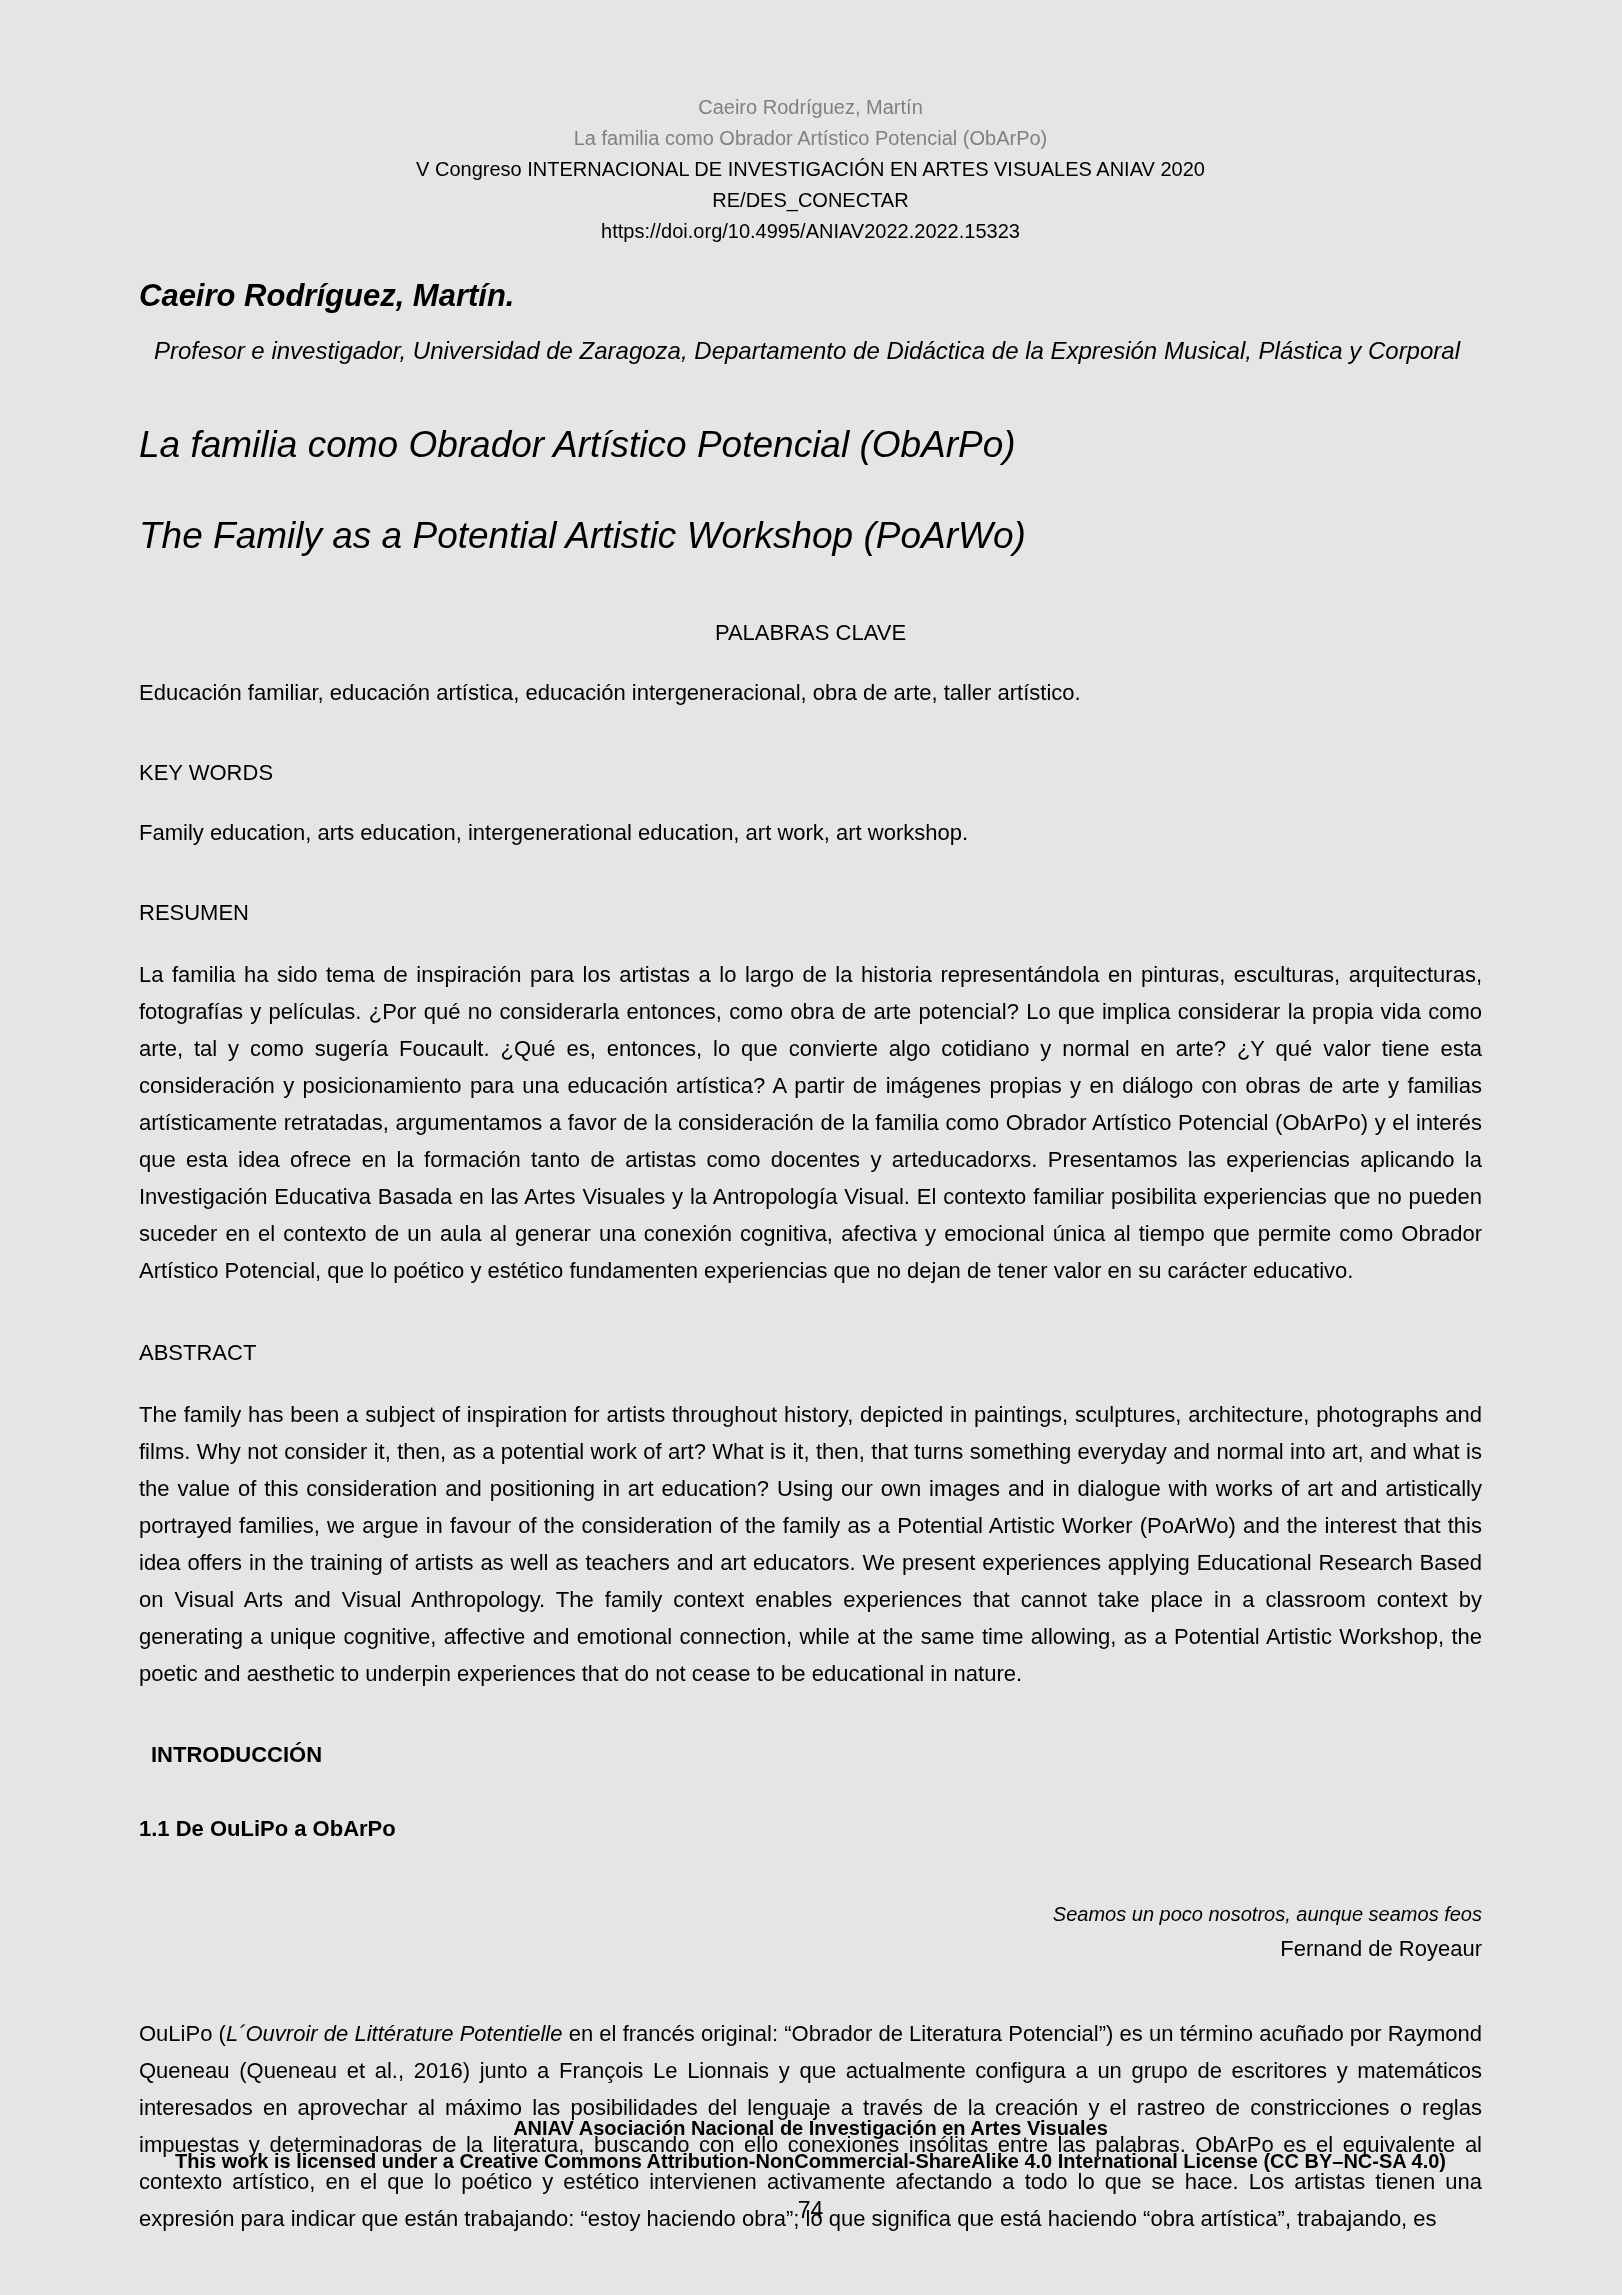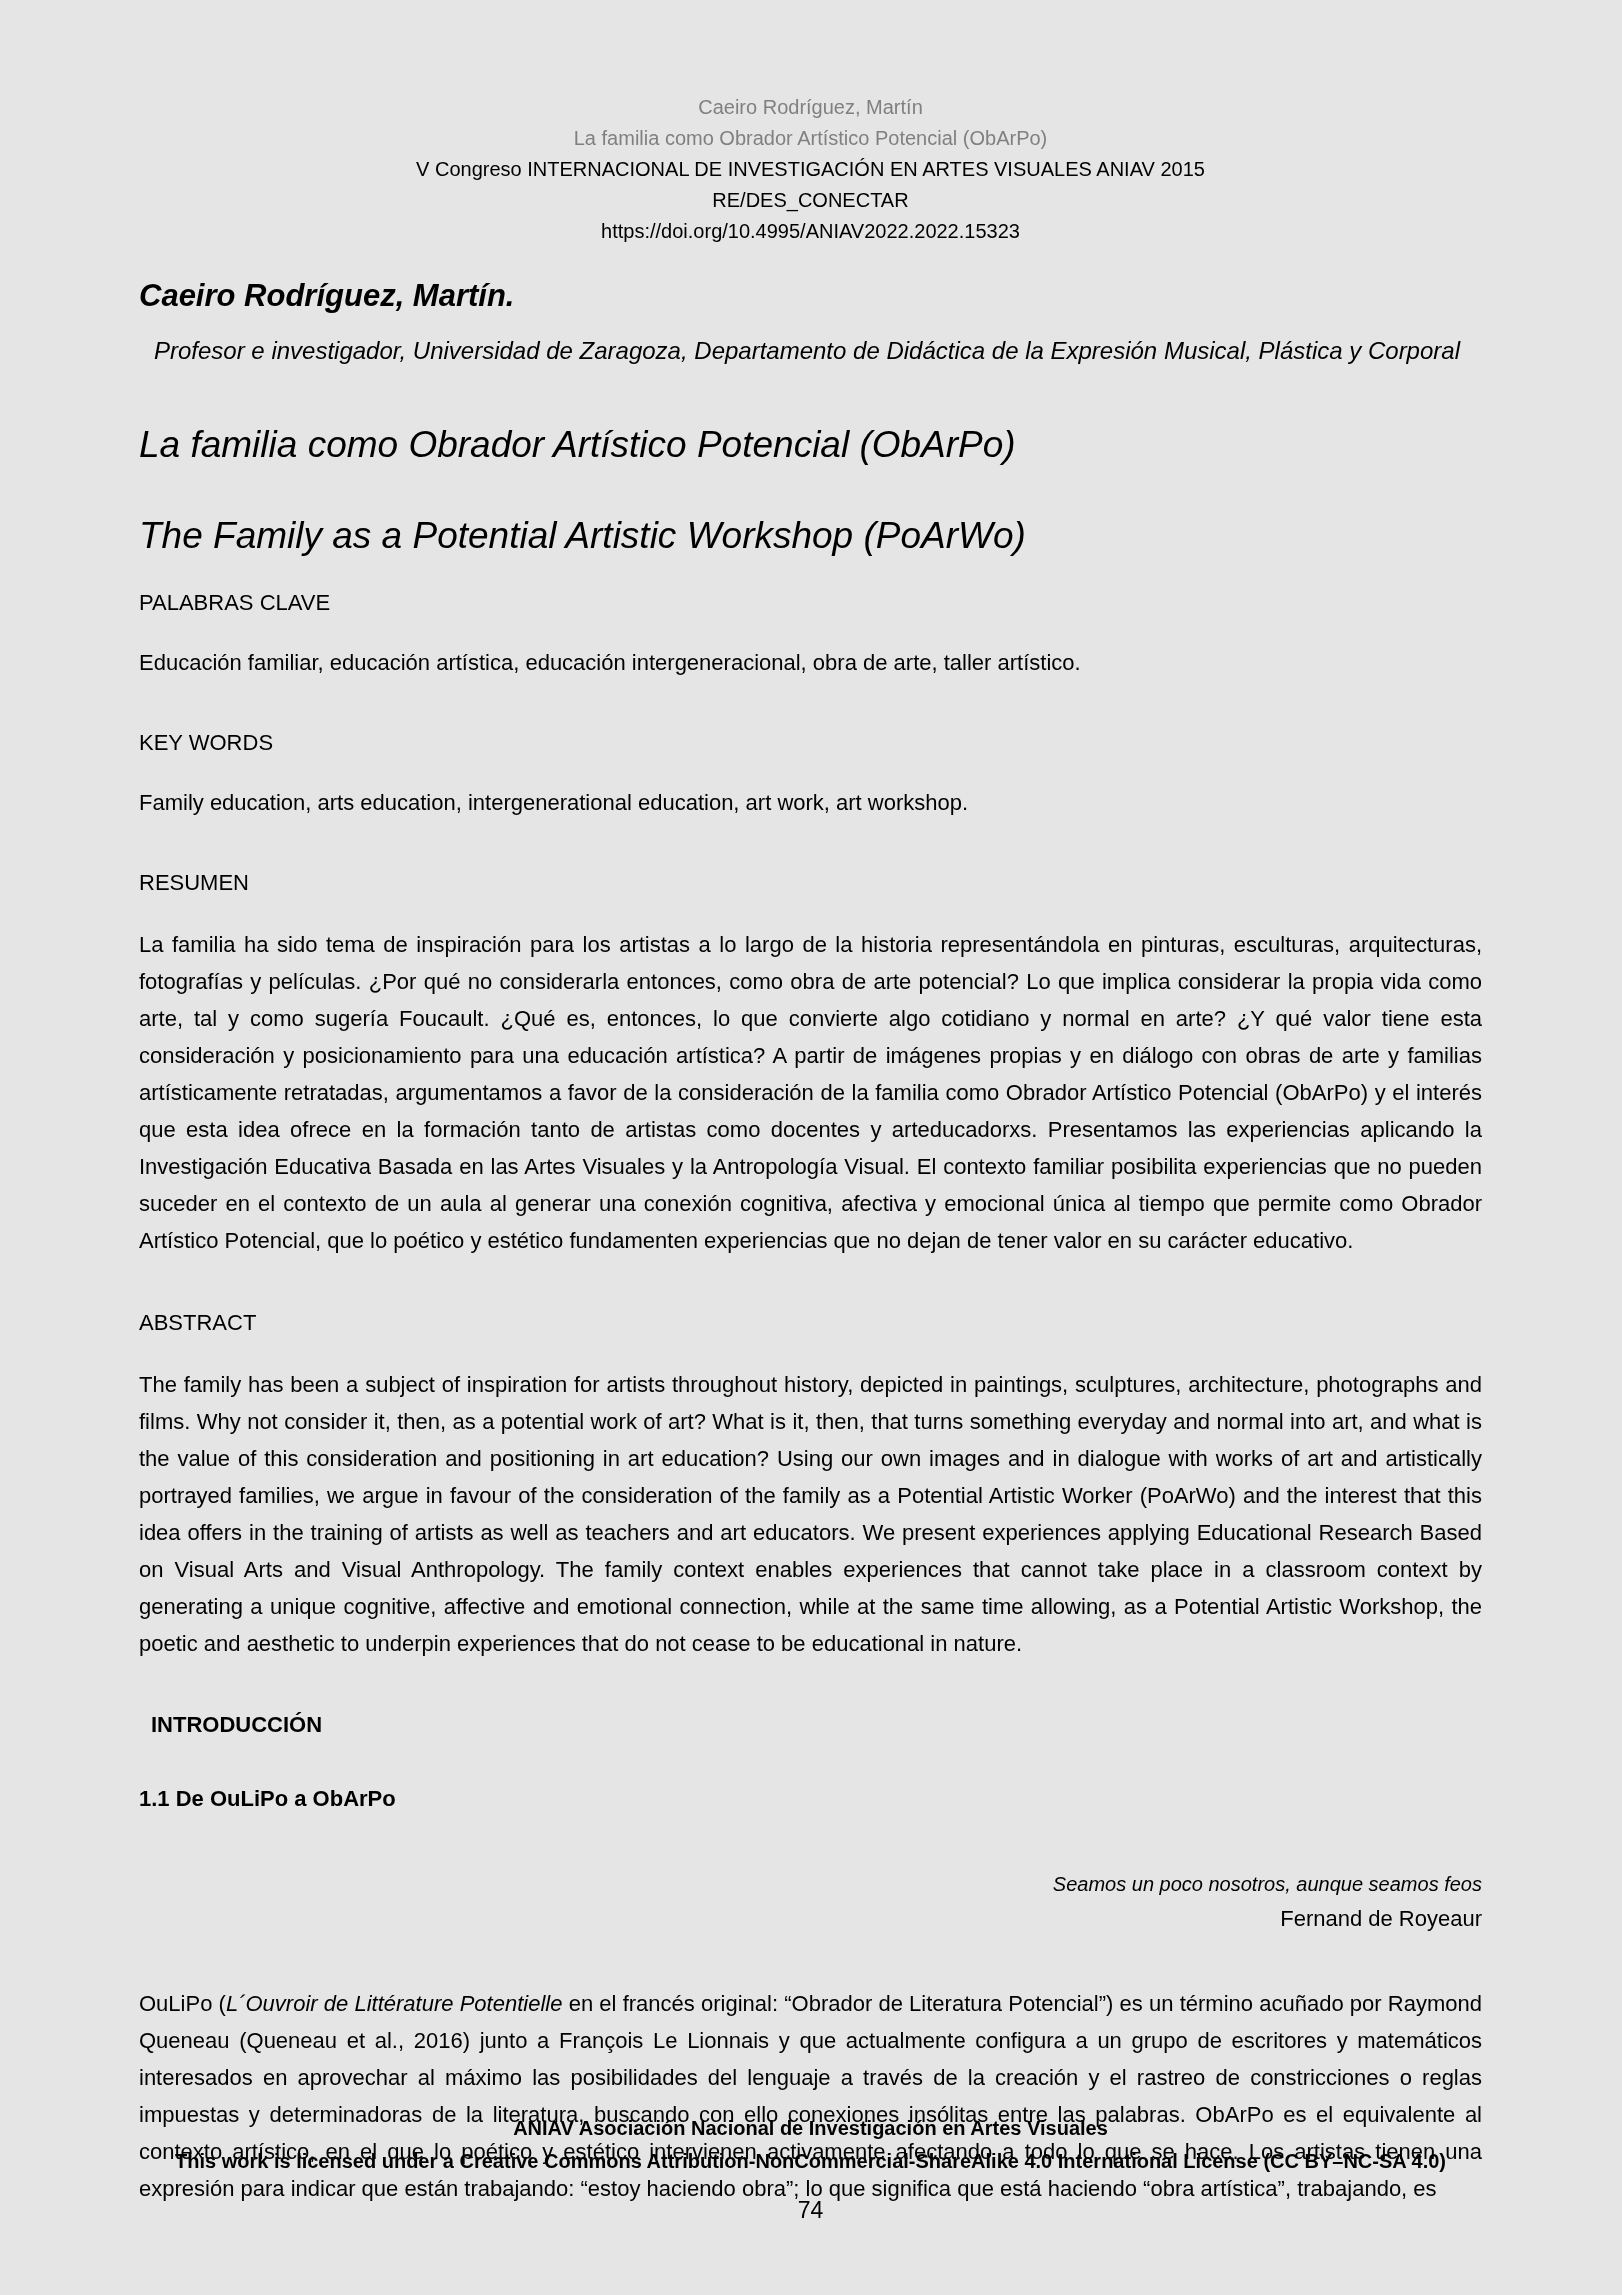--- a/index.html
+++ b/index.html
@@ -80,21 +80,22 @@
     font-weight: normal;
   }
 
   .sec-label {
     font-size: 22px;
     line-height: 31px;
     margin: 48px 0 0 0;
     font-weight: normal;
   }
   .sec-label.first {
-    margin-top: 28px;
+    margin-top: 58px;
+    text-align: center;
   }
   .sec-para {
     font-size: 22px;
     line-height: 33px;
     margin: 28px 0 0 0;
     text-align: left;
   }
 
   .body-para {
     font-size: 22px;
@@ -160,21 +161,21 @@
   i, em { font-style: italic; }
 </style>
 </head>
 <body>
 
 <div class="page">
 
   <div class="running-header">
     <div class="hline gray">Caeiro Rodríguez, Martín</div>
     <div class="hline gray">La familia como Obrador Artístico Potencial (ObArPo)</div>
-    <div class="hline black">V Congreso INTERNACIONAL DE INVESTIGACIÓN EN ARTES VISUALES ANIAV 2015</div>
+    <div class="hline black">V Congreso INTERNACIONAL DE INVESTIGACIÓN EN ARTES VISUALES ANIAV 2020</div>
     <div class="hline black">RE/DES_CONECTAR</div>
     <div class="hline black">https://doi.org/10.4995/ANIAV2022.2022.15323</div>
   </div>
 
   <div class="content">
 
     <div class="author-name">Caeiro Rodríguez, Martín.</div>
     <div class="author-affil">Profesor e investigador, Universidad de Zaragoza, Departamento de Didáctica de la Expresión Musical, Plástica y Corporal</div>
 
     <h1 class="title-es">La familia como Obrador Artístico Potencial (ObArPo)</h1>

